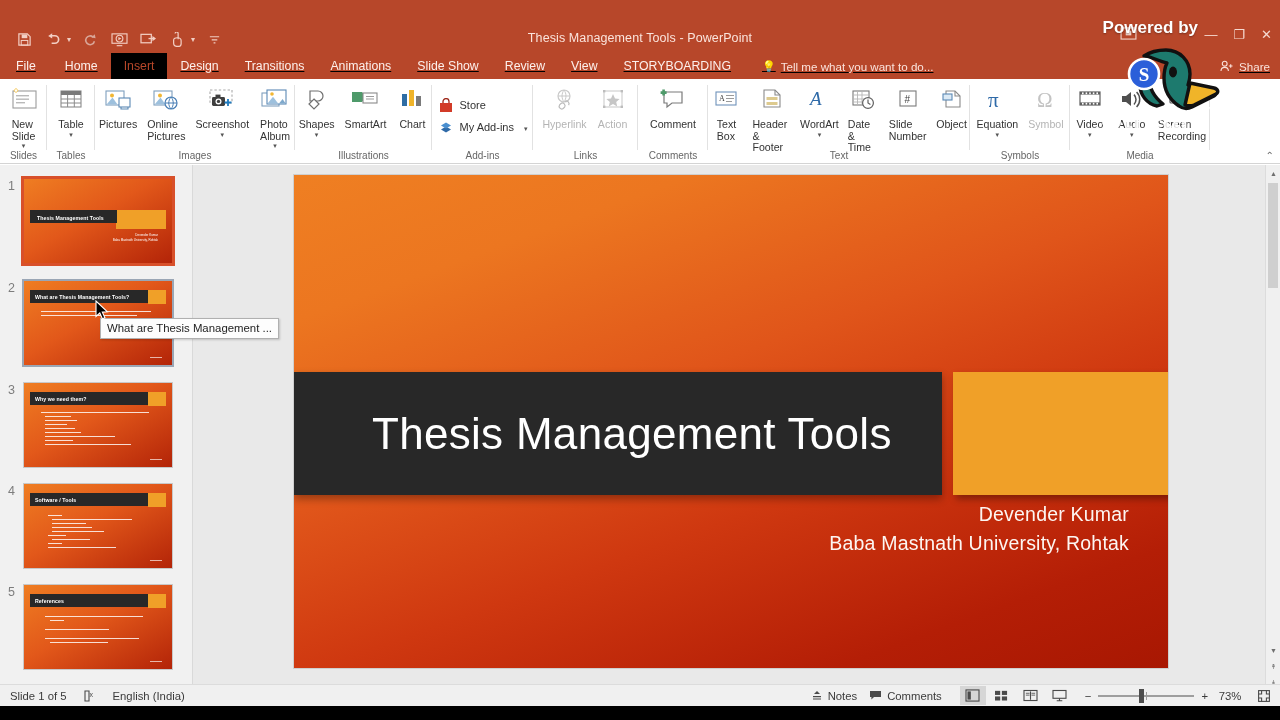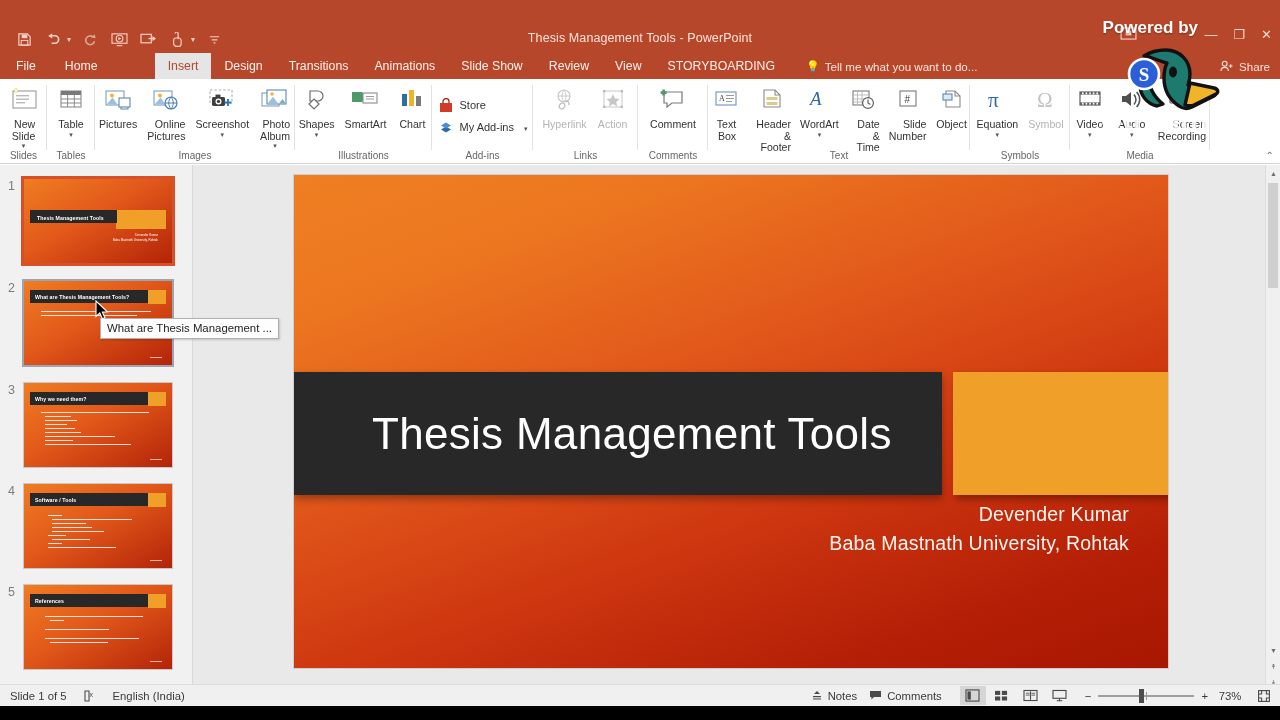--- a/index.html
+++ b/index.html
@@ -44,29 +44,29 @@
   .win-btns span { color: #f5dad1; font-size: 13px; line-height: 1; }
   .ribbon-display {
     position: absolute; left: 1120px; top: 27px;
     color: #f3d5cb; font-size: 13px;
   }
 
   
   .tabstrip {
     position: absolute; left: 0; top: 53px; width: 1280px; height: 26px;
     background: #b7472a;
-    display: flex; align-items: stretch;
+    display: flex; align-items: stretch; text-decoration: underline;
   }
   .tab {
     padding: 0 13px; display: flex; align-items: center;
     color: #fdf0ec; font-size: 12.3px; white-space: nowrap;
     cursor: default;
   }
   .tab.file { background: #b7472a; padding: 0 16px; }
-  .tab.active { background: #e5e5e5; color: #b7472a; margin-left: 44px; }
+  .tab.active { background: #000000; color: #b7472a; }
   .tellme {
     display: flex; align-items: center; gap: 5px;
     color: #fbe3dc; font-size: 11.6px; padding-left: 18px;
   }
   .tellme .bulb { font-size: 11px; }
 
   
   .ribbon {
     position: absolute; left: 0; top: 79px; width: 1280px; height: 85px;
     background: #ffffff; border-bottom: 1px solid #d4d4d4;
@@ -88,21 +88,21 @@
     width: 1px; background: #e2e2e2;
   }
   .ritem {
     display: flex; flex-direction: column; align-items: center;
     padding: 2px 5px; min-width: 42px;
   }
   .ritem .ico {
     height: 32px; display: flex; align-items: center; justify-content: center;
   }
   .ritem .lbl {
-    font-size: 10.6px; color: #333; text-align: right;
+    font-size: 10.6px; color: #333; text-align: left;
     line-height: 11.5px; margin-top: 2px; white-space: pre-line;
   }
   .ritem.dim .lbl { color: #b4b4b4; }
   .ritem .dd { font-size: 7px; color: #555; line-height: 6px; margin-top: 1px; }
   .ritem.small { flex-direction: row; align-items: center; gap: 6px; padding: 3px 4px; }
   .ritem.small .lbl { margin-top: 0; font-size: 11px; }
   .addins-col { display: flex; flex-direction: column; justify-content: center; height: 68px; }
   .collapse-arrow {
     position: absolute; right: 6px; bottom: 2px; font-size: 10px; color: #666;
   }

